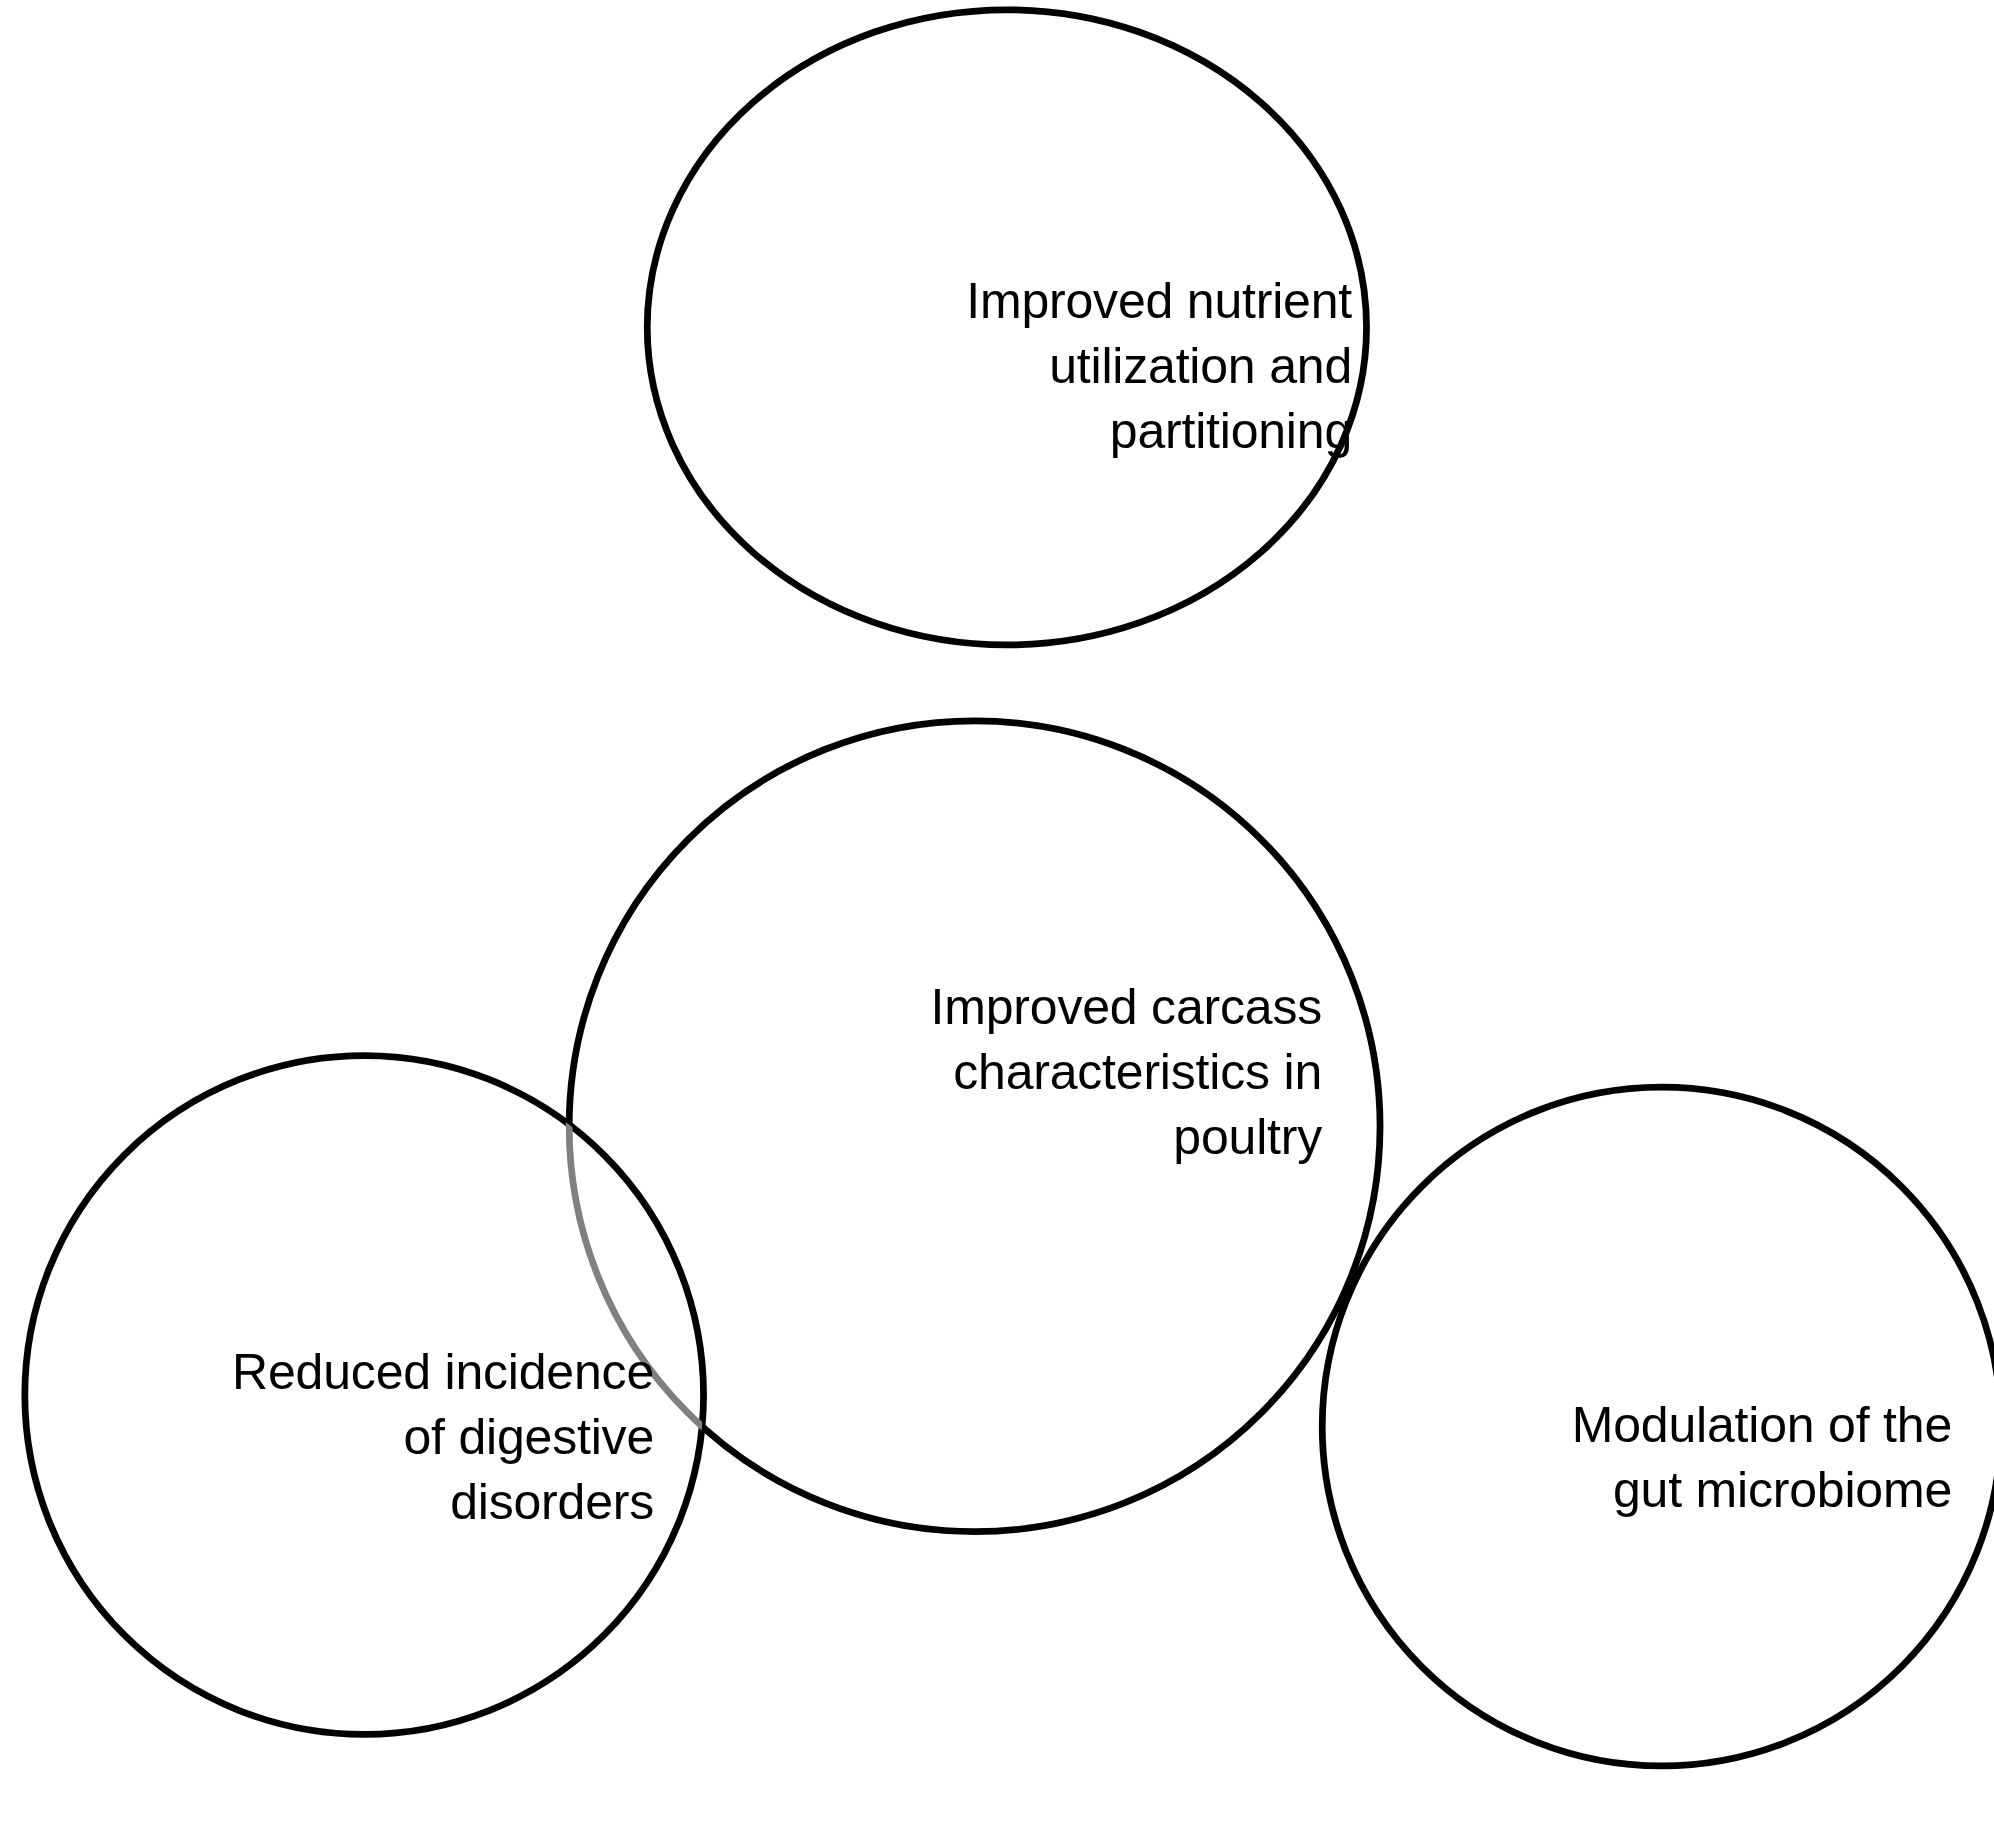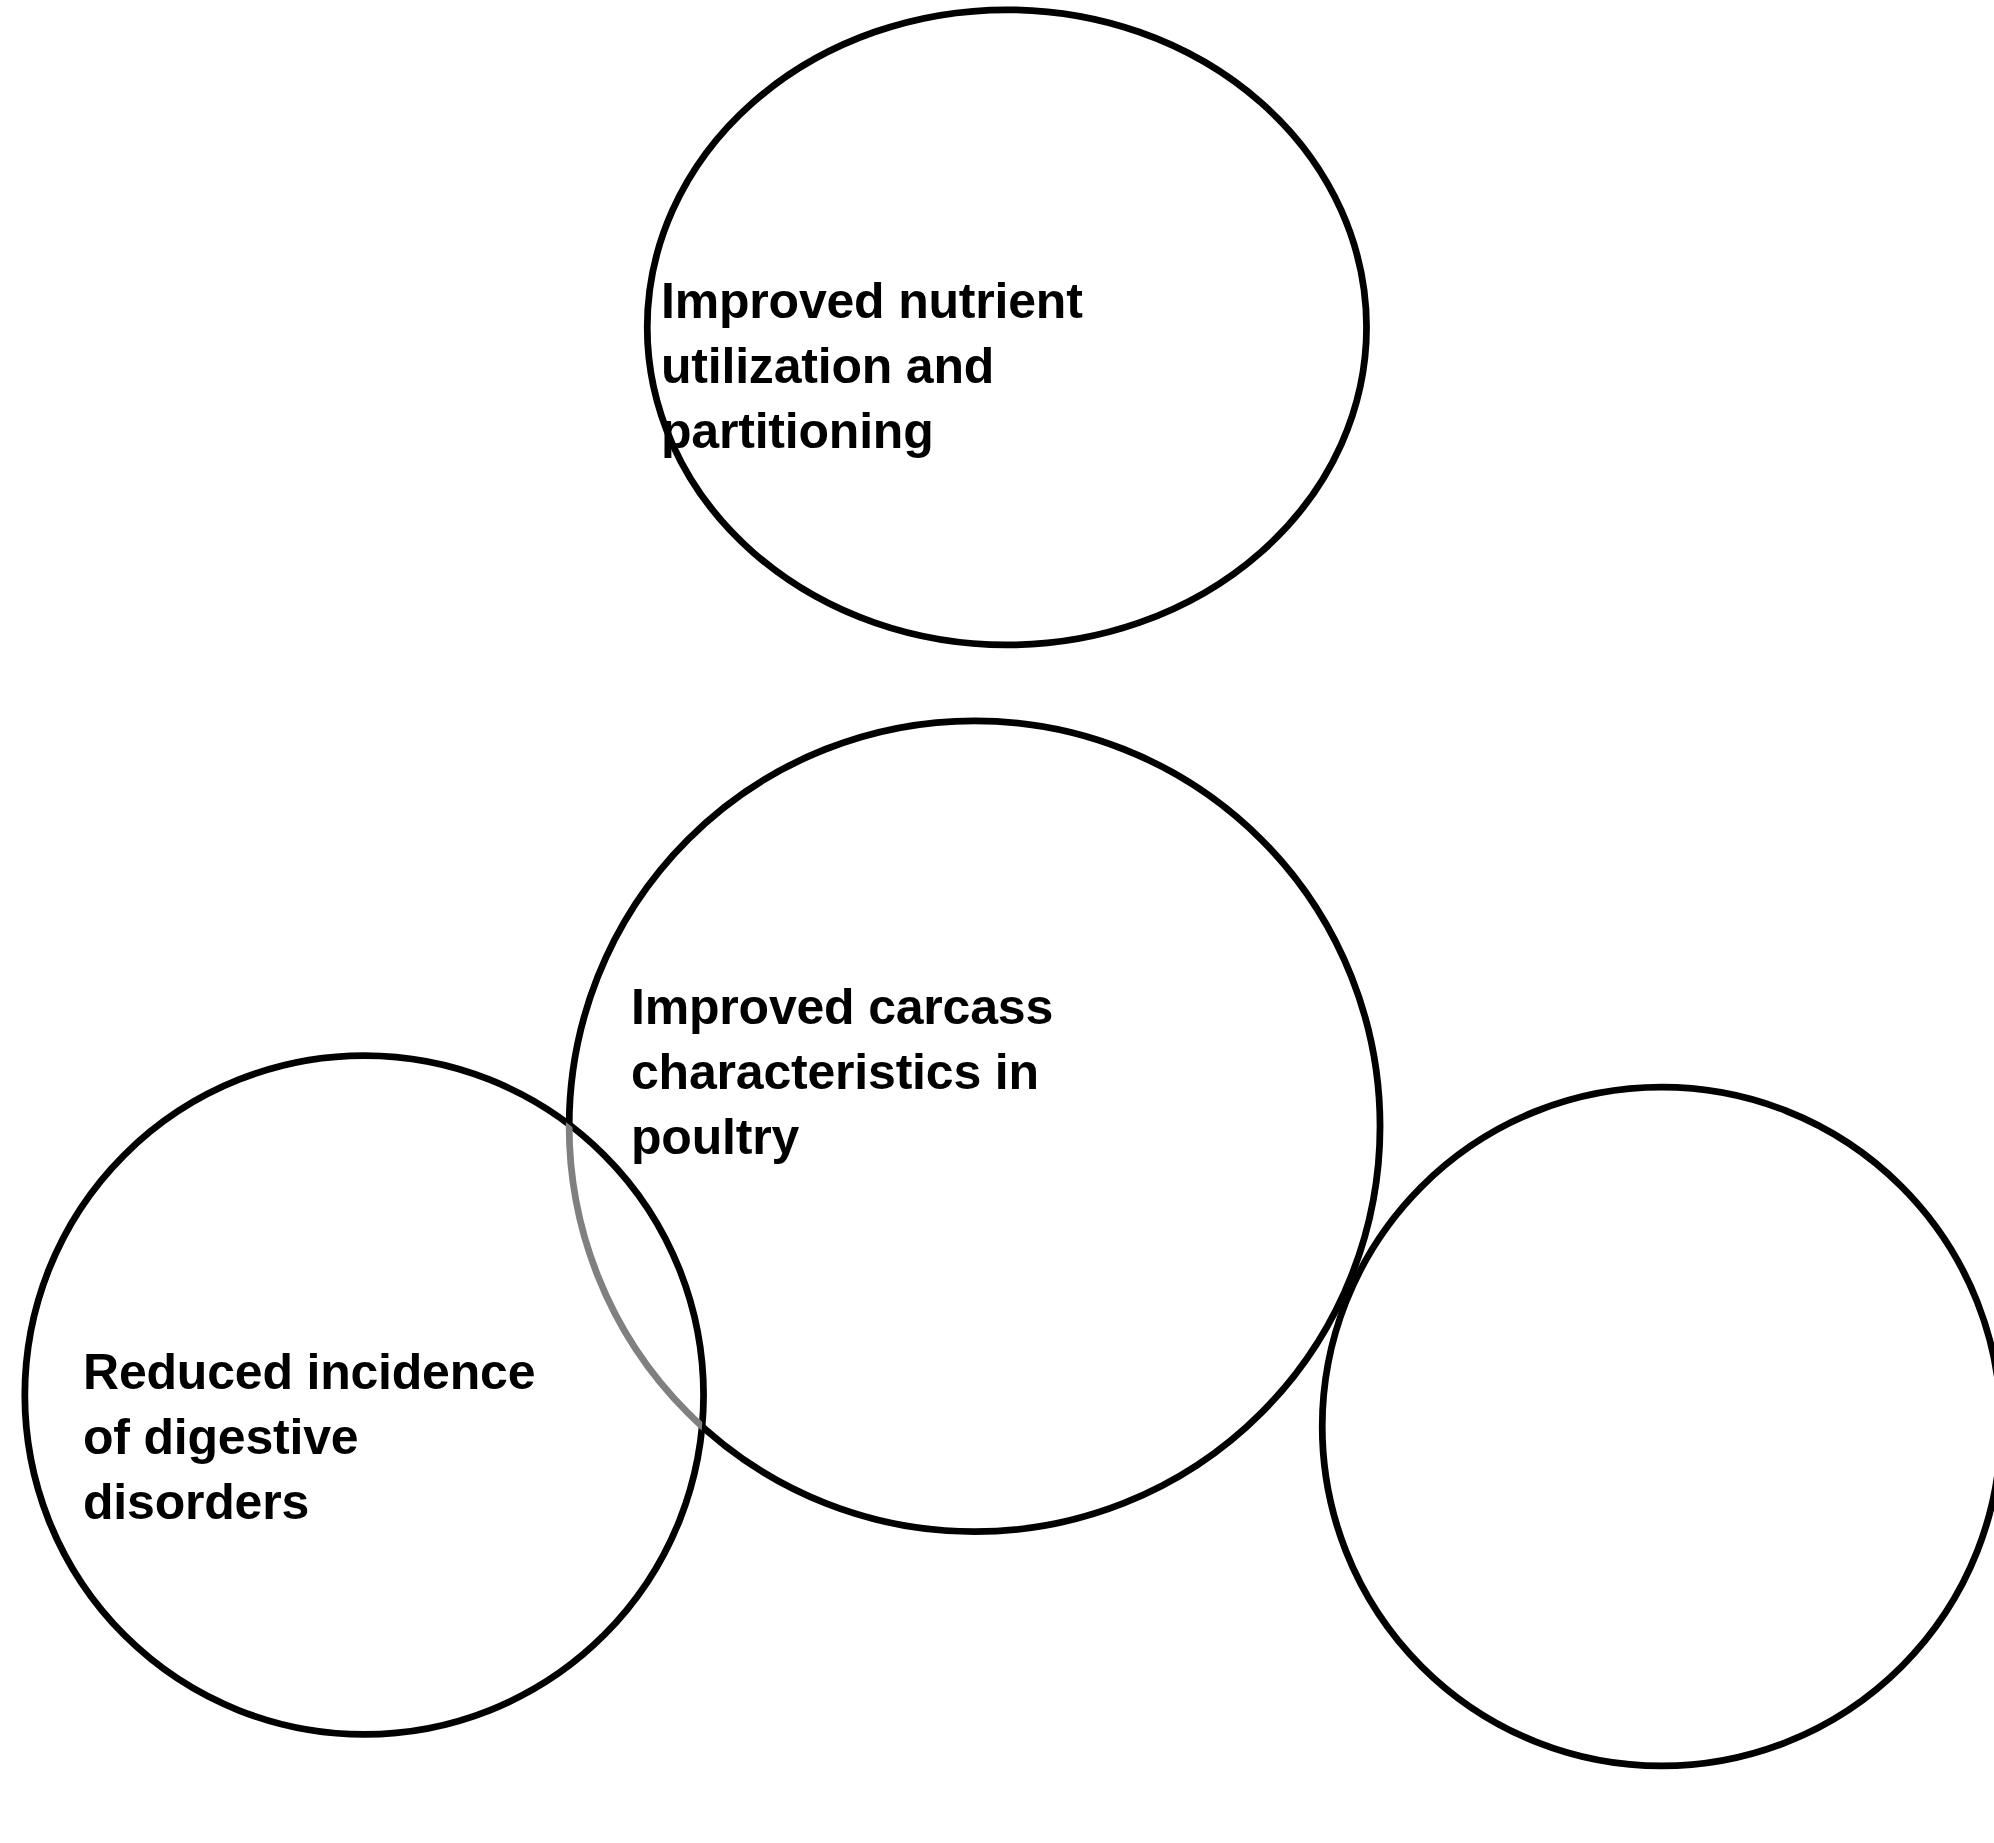--- a/index.html
+++ b/index.html
@@ -20,22 +20,22 @@
   }
   #venn-svg {
     position: absolute;
     left: 0;
     top: 0;
     width: 1995px;
     height: 1844px;
   }
   .circle-label {
     position: absolute;
-    text-align: left;
-    font-weight: bold;
+    text-align: right;
+    font-weight: normal;
     color: #000000;
     line-height: 1.30;
     letter-spacing: -0.2px;
     white-space: pre-line;
     pointer-events: none;
   }
   #label-top {
     left: 661px;
     top: 269px;
     width: 691px;
@@ -105,15 +105,17 @@
 partitioning</div>
 
   <div id="label-left" class="circle-label">Reduced incidence
 of digestive
 disorders</div>
 
   <div id="label-center" class="circle-label">Improved carcass
 characteristics in
 poultry</div>
 
+  <div id="label-right" class="circle-label">Modulation of the
+gut microbiome</div>
 
 </div>
 
 
 </body></html>

